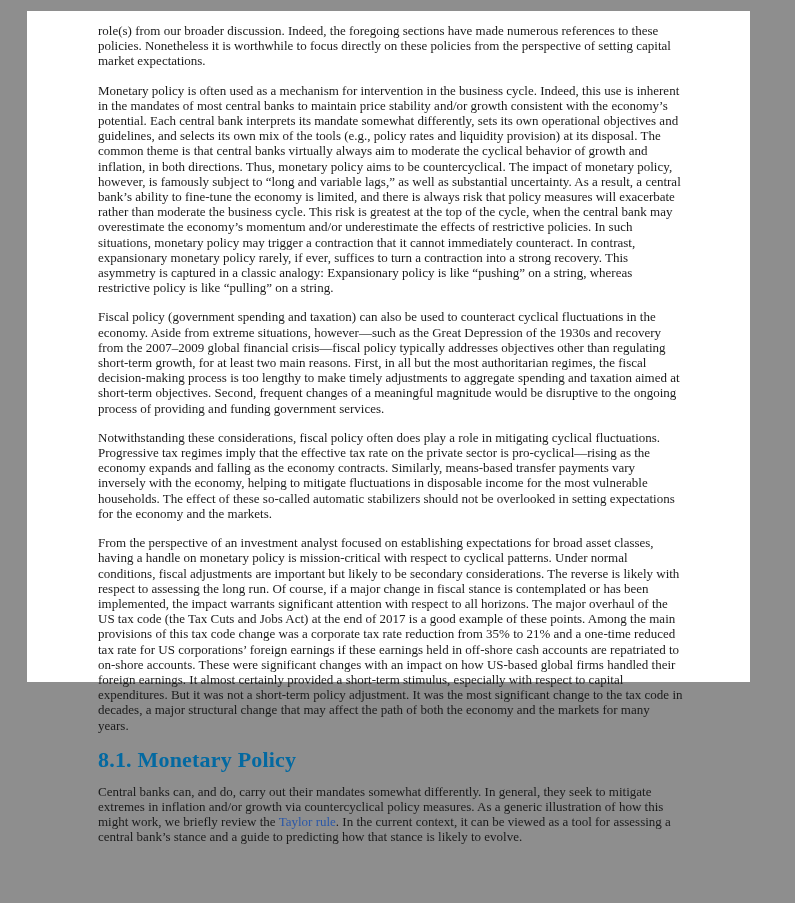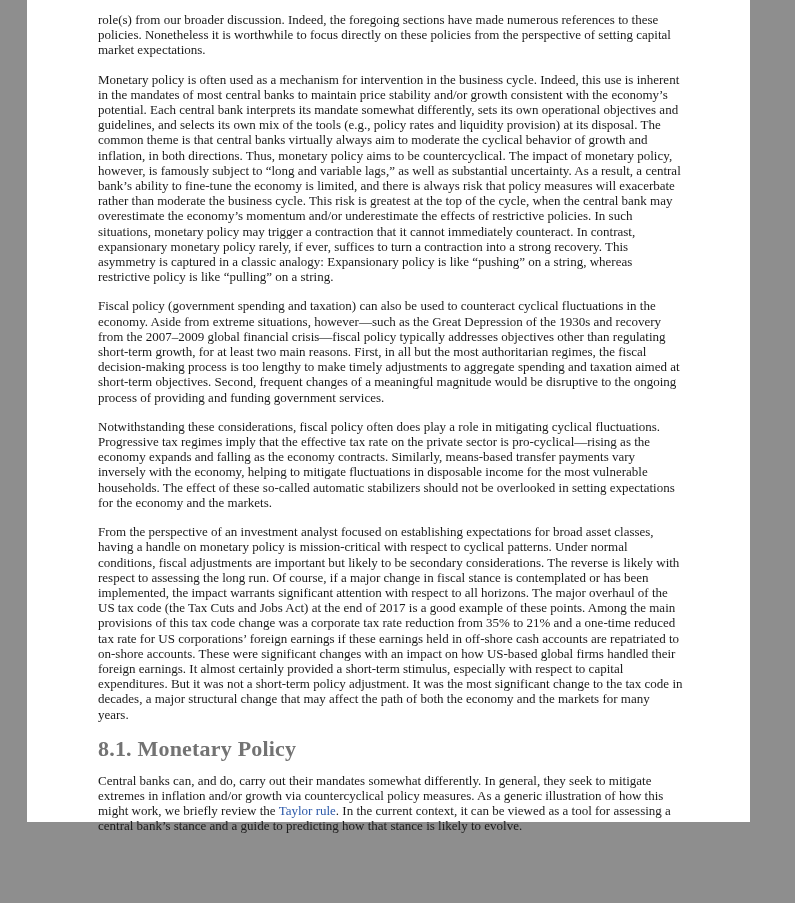--- a/index.html
+++ b/index.html
@@ -10,41 +10,41 @@
     width: 795px;
     height: 903px;
     background: #8e8e8e;
     position: relative;
     overflow: hidden;
     font-family: "Liberation Serif", "DejaVu Serif", serif;
   }
   .paper {
     position: absolute;
     left: 27px;
-    top: 0;
+    top: 11px;
     width: 723px;
-    height: 822px;
+    height: 671px;
     background: #ffffff;
   }
   .page-content {
     box-sizing: border-box;
     padding: 12px 67px 0 71px;
     color: #1a1a1a;
     font-size: 13px;
     line-height: 15.2px;
     text-align: left;
   }
   .page-content p {
     margin: 0 0 14px 0;
   }
   h2.section-heading {
     font-size: 22px;
     line-height: 26px;
     font-weight: 700;
-    color: #737373;
+    color: #0369a1;
     margin: 9px 0 11px 0;
     letter-spacing: 0.2px;
   }
   a.inline-link {
     color: #2a57a8;
     font-weight: 400;
     text-decoration: none;
     cursor: pointer;
   }
 </style>

